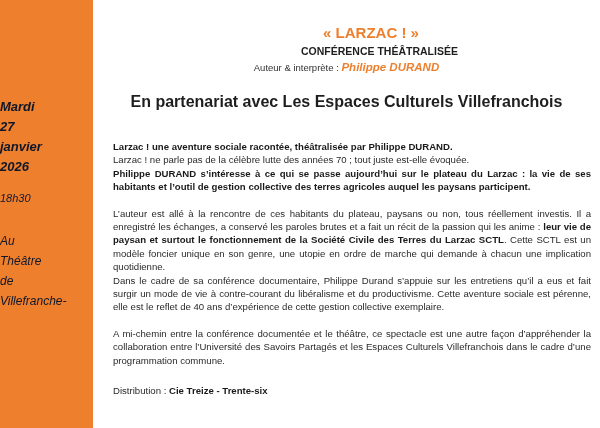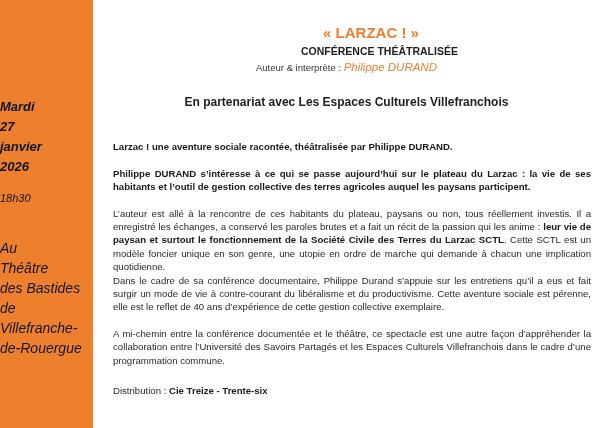--- a/index.html
+++ b/index.html
@@ -20,47 +20,47 @@
   }
   .sb-date {
     position: absolute; left: 0; width: 93px; top: 97px;
     font-weight: bold; font-size: 13px; line-height: 20px;
   }
   .sb-time {
     position: absolute; left: 0; width: 93px; top: 191px;
     font-size: 11px; line-height: 14px;
   }
   .sb-venue {
-    position: absolute; left: 0; width: 114px; top: 238px;
-    font-size: 14px; line-height: 20px;
+    position: absolute; left: 0; width: 114px; top: 231px;
+    font-size: 12px; line-height: 20px;
   }
   .sb-venue div, .sb-date div { white-space: nowrap; }
 
   .header {
     position: absolute; left: 93px; width: 507px; top: 0;
     text-align: center;
   }
   .title {
     position: absolute; left: 0; width: 556px; top: 24px;
     color: #ee7f2d; font-weight: bold; font-size: 15px; line-height: 18px;
   }
   .subtitle {
     position: absolute; left: 0; width: 573px; top: 44px;
     font-weight: bold; font-size: 10.5px; line-height: 14px; color: #1e1e1e;
   }
   .author-line {
     position: absolute; left: 0; width: 507px; top: 60px;
     font-size: 9.5px; line-height: 14px; color: #333;
   }
   .author-name {
-    color: #ee7f2d; font-weight: normal; font-style: italic; font-size: 11.5px;
+    color: #ee7f2d; font-weight: bold; font-style: italic; font-size: 11.5px;
   }
   .partner {
     position: absolute; left: 0; width: 507px; top: 94px;
-    font-weight: bold; font-size: 12px; line-height: 16px; color: #1e1e1e;
+    font-weight: bold; font-size: 16px; line-height: 16px; color: #1e1e1e;
   }
 
   .body-text {
     position: absolute; left: 113px; width: 478px; top: 140px;
     font-size: 9.6px; line-height: 13.4px; color: #2a2a2a;
     text-align: justify;
   }
   .body-text p { margin: 0; }
   .body-text .gap { height: 13px; }
   .body-text b { color: #1a1a1a; }
@@ -77,38 +77,36 @@
   <div class="sb-date">
     <div>Mardi</div>
     <div>27</div>
     <div>janvier</div>
     <div>2026</div>
   </div>
   <div class="sb-time">18h30</div>
   <div class="sb-venue">
     <div>Au</div>
     <div>Théâtre</div>
-    <div>des Bastides</div>
     <div>de</div>
     <div>Villefranche-</div>
-    <div>de-Rouergue</div>
   </div>
 </div>
 
 <div class="header">
   <div class="title">« LARZAC ! »</div>
   <div class="subtitle">CONFÉRENCE THÉÂTRALISÉE</div>
   <div class="author-line"><span>Auteur &amp; interprète : </span><span class="author-name">Philippe DURAND</span></div>
   <div class="partner">En partenariat avec Les Espaces Culturels Villefranchois</div>
 </div>
 
 <div class="body-text">
   <p>
     <b>Larzac ! une aventure sociale racontée, théâtralisée par Philippe DURAND.</b><br>
-    <br>
+    <span>Larzac ! ne parle pas de la célèbre lutte des années 70 ; tout juste est-elle évoquée.</span><br>
     <b>Philippe DURAND s’intéresse à ce qui se passe aujourd’hui sur le plateau du Larzac : la vie de ses habitants et l’outil de gestion collective des terres agricoles auquel les paysans participent.</b>
   </p>
   <div class="gap"></div>
   <p><span>L’auteur est allé à la rencontre de ces habitants du plateau, paysans ou non, tous réellement investis. Il a enregistré les échanges, a conservé les paroles brutes et a fait un récit de la passion qui les anime : </span><b>leur vie de paysan et surtout le fonctionnement de la Société Civile des Terres du Larzac SCTL</b><span>. Cette SCTL est un modèle foncier unique en son genre, une utopie en ordre de marche qui demande à chacun une implication quotidienne.</span></p>
   <p>Dans le cadre de sa conférence documentaire, Philippe Durand s’appuie sur les entretiens qu’il a eus et fait surgir un mode de vie à contre-courant du libéralisme et du productivisme.  Cette aventure sociale est pérenne, elle est le reflet de 40 ans d’expérience de cette gestion collective exemplaire.</p>
   <div class="gap"></div>
   <p>A mi-chemin entre la conférence documentée et le théâtre, ce spectacle est une autre façon d’appréhender la collaboration entre l’Université des Savoirs Partagés et les Espaces Culturels Villefranchois dans le cadre d’une programmation commune.</p>
 </div>
 
 <div class="distribution"><span>Distribution : </span><b>Cie Treize - Trente-six</b></div>

